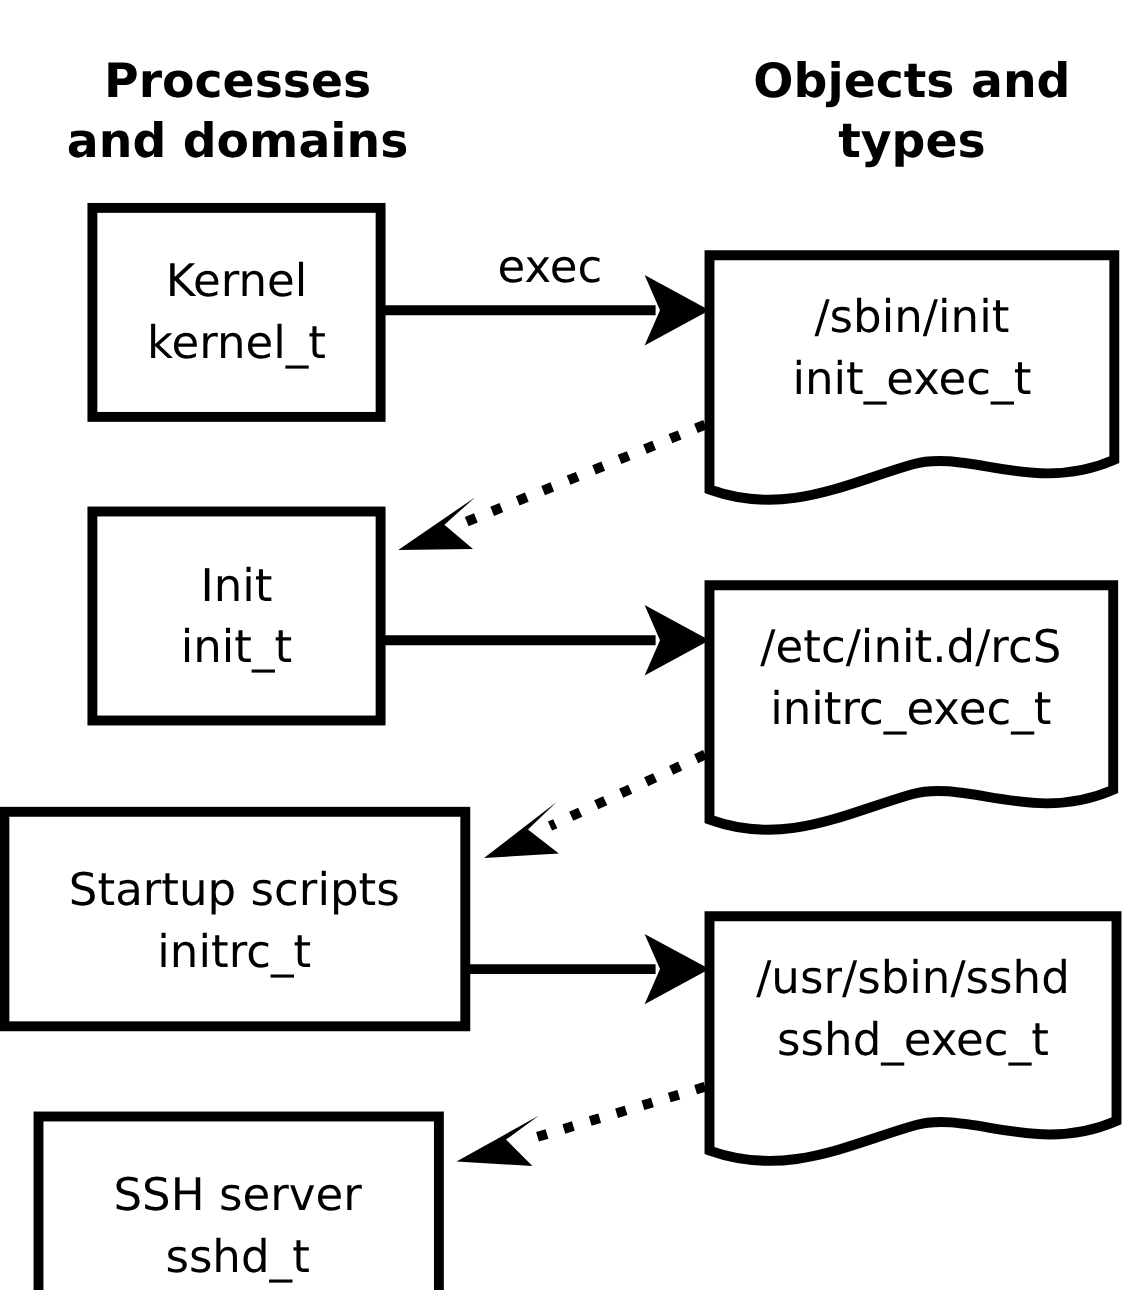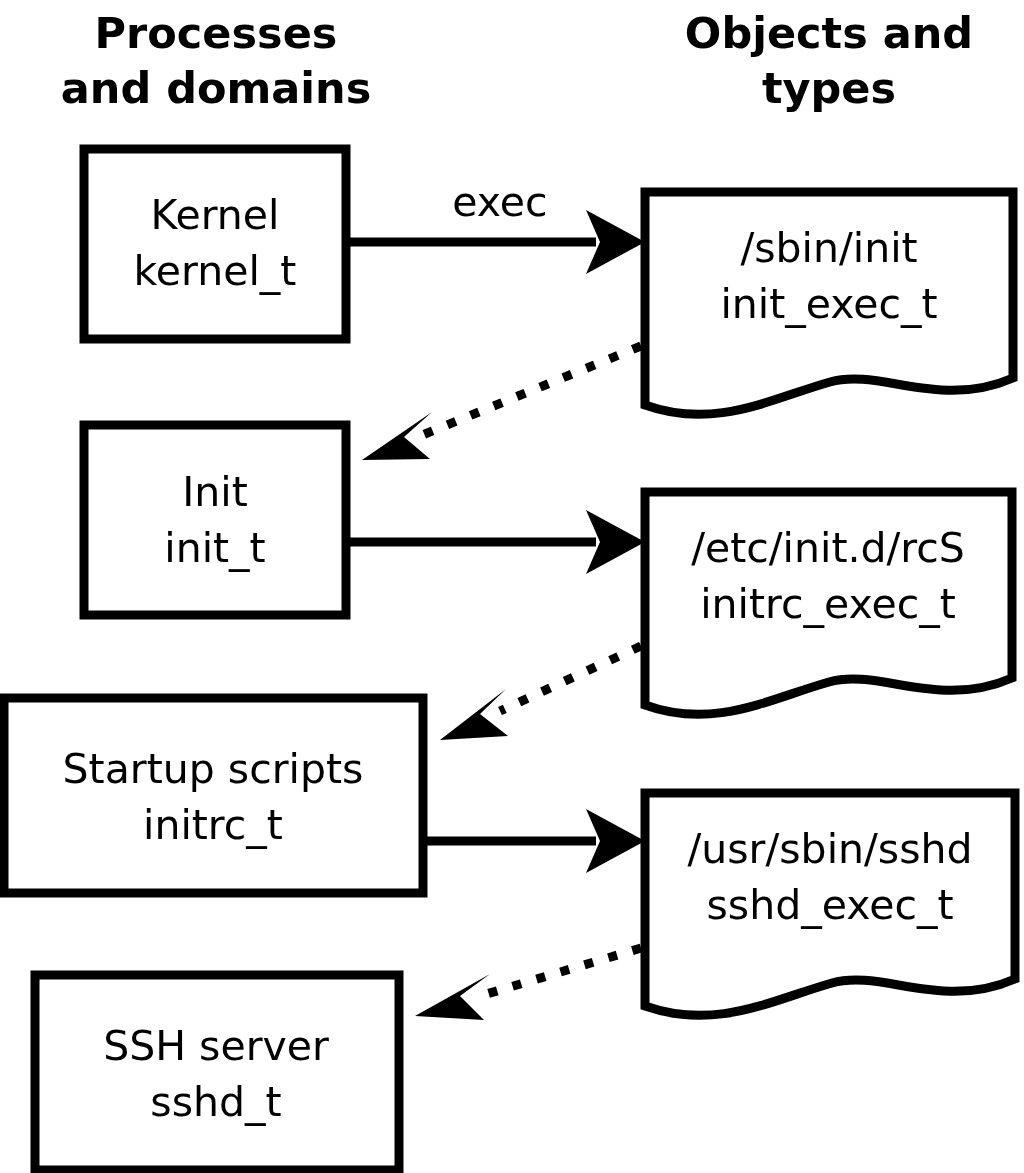--- a/index.html
+++ b/index.html
@@ -11,20 +11,21 @@
     width: 1024px;
     height: 1173px;
     font-family: "DejaVu Sans", sans-serif;
     overflow: hidden;
   }
   #diagram-root {
     position: relative;
     width: 1024px;
     height: 894px;
     background: #ffffff;
+    margin-top: 40px;
   }
   svg#diagram-svg {
     display: block;
     width: 1024px;
     height: 1173px;
   }
   .col-header {
     font-family: "DejaVu Sans", sans-serif;
     font-weight: bold;
     font-size: 43px;

